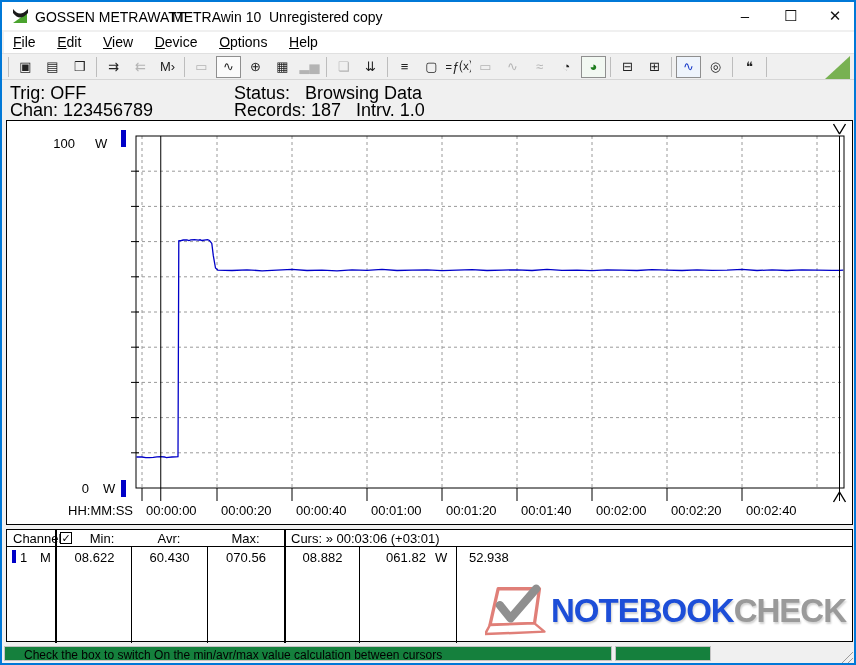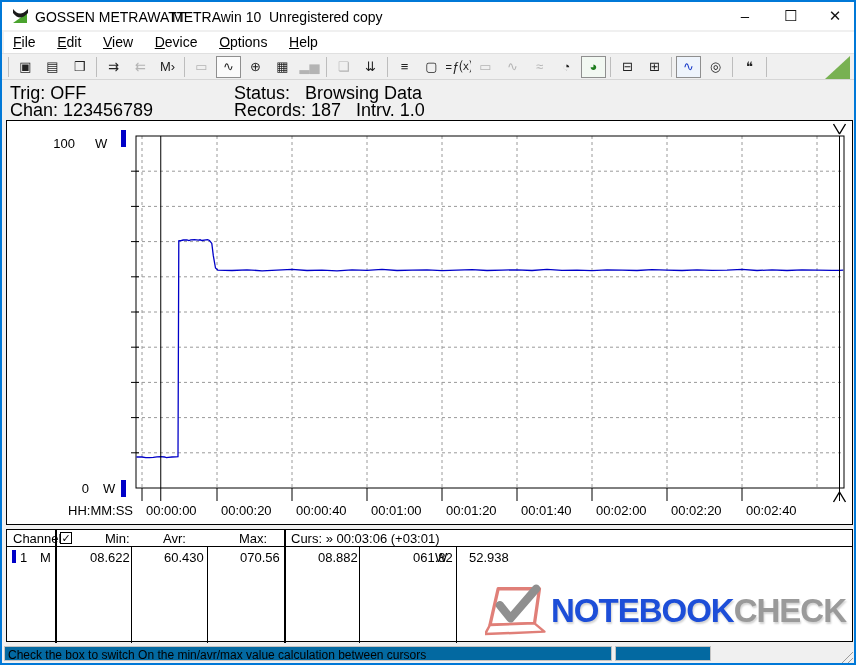--- a/index.html
+++ b/index.html
@@ -42,29 +42,29 @@
   .chartpanel svg { display:block; }
   .chartpanel text { font-family:"Liberation Sans","DejaVu Sans",sans-serif; font-size:13px; fill:#000; }
   
   .tablepanel { position:absolute; left:4px; top:527px; width:847px; height:113px; background:#fff; border:1px solid #000; }
   .tp { position:absolute; white-space:pre; font-size:13px; }
   .vline { position:absolute; background:#000; width:1px; }
   .hline { position:absolute; background:#000; height:1px; left:0; width:845px; top:16px; }
   .chk { position:absolute; left:53px; top:2px; width:12px; height:12px; border:1px solid #000; background:#fff;
          font-size:11px; line-height:10px; text-align:center; }
   .chanmark { position:absolute; left:5px; top:20px; width:4px; height:13px; background:#0000c8; }
-  .cell { position:absolute; text-align:left; font-size:13px; white-space:pre;margin-left:32px; }
+  .cell { position:absolute; text-align:center; font-size:13px; white-space:pre; }
   
   .watermark { position:absolute; right:6px; bottom:2px; display:flex; align-items:center; }
   .wm-text { font-weight:bold; font-size:33px; letter-spacing:-1px; white-space:nowrap;
              text-shadow:1px 2px 2px rgba(0,0,0,0.18); }
   
   .statusbar { position:absolute; left:0; top:644px; width:852px; height:19px; background:#f0f0f0; }
-  .sb { position:absolute; top:0; height:15px; border:1px solid #c3c3c3; background:#0369a1;
-        font-size:12px; line-height:17px; padding-left:3px; white-space:nowrap; overflow:hidden; }
+  .sb { position:absolute; top:0; height:15px; border:1px solid #c3c3c3; background:#15803d;
+        font-size:12px; line-height:17px; padding-left:19px; white-space:nowrap; overflow:hidden; }
   .grip { position:absolute; right:1px; bottom:1px; width:14px; height:14px;
           background:repeating-linear-gradient(135deg, transparent 0 3px, #9b9b9b 3px 4px); clip-path:polygon(100% 0,100% 100%,0 100%); }
 </style>
 </head>
 <body>
 
 <div class="titlebar">
   <svg class="appicon" viewBox="0 0 17 17">
     <polygon points="1,15 15,15 15,5" fill="#4aa32e"></polygon>
     <path d="M1,1 C6,7 10,7 16,1 L16,5 C10,11 6,11 1,5 Z" fill="#1a1a1a"></path>

